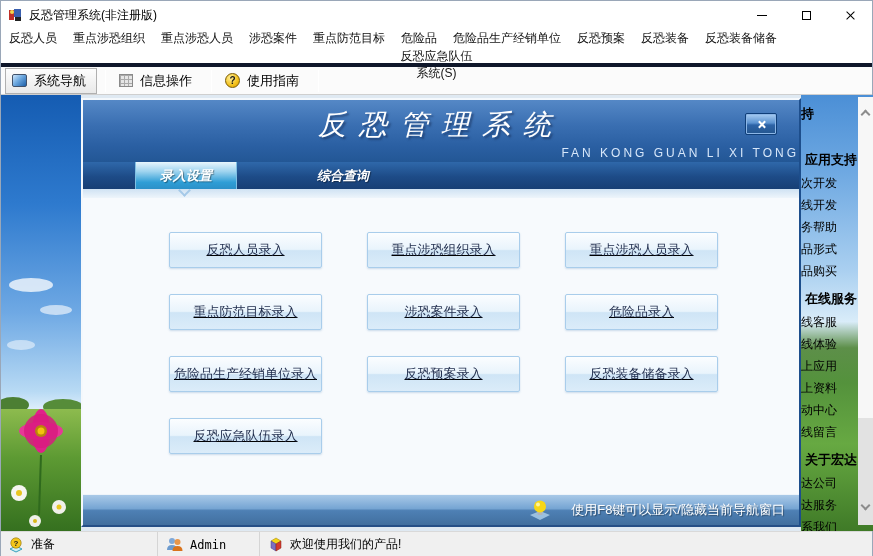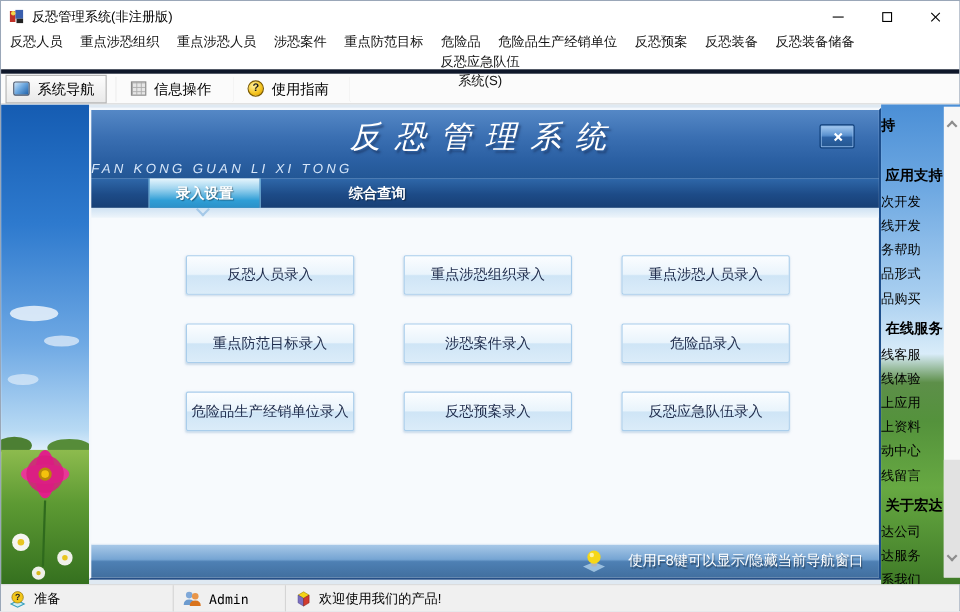--- a/index.html
+++ b/index.html
@@ -46,44 +46,44 @@
   .wallpaper { position:absolute; left:0; top:0; width:80px; height:436px; }
 
   
   .panel { position:absolute; left:80px; top:3px; width:720px; height:429px;
     border-top:2px solid #f4f8fc; border-left:2px solid #f4f8fc; border-right:2px solid #1d4e8c; border-bottom:2px solid #254f87;
     display:flex; flex-direction:column; background:#f7fafd; }
   .panel-header { height:62px; position:relative; flex:none;
     background:linear-gradient(180deg,#5588c6 0%,#3a6fb2 40%,#2a5fa2 75%,#235795 100%); }
   .panel-title { text-align:center; padding-top:6px; font-size:28px; font-weight:normal; font-style:italic;
     letter-spacing:13px; color:#fff; text-shadow:2px 2px 2px rgba(20,40,80,.55); white-space:nowrap; }
-  .panel-sub { text-align:left; font-size:12px; font-style:italic; letter-spacing:3px; color:#d7e7fa; margin-top:2px; }
+  .panel-sub { text-align:right; font-size:12px; letter-spacing:3px; color:#d7e7fa; margin-top:2px; }
   .hdr-close { position:absolute; right:22px; top:13px; width:32px; height:22px;
     border:1px solid #0f3e78; border-radius:2px;
     background:linear-gradient(180deg,#a9cdf2 0%,#5b92d0 45%,#2d63a6 55%,#24568f 100%);
     box-shadow:inset 0 0 0 1px #8cb6e6; display:flex; align-items:center; justify-content:center; }
   .hdr-close .hx { position:relative; width:9px; height:9px; }
   .hdr-close .hx::before,.hdr-close .hx::after { content:""; position:absolute; left:4px; top:0; width:2px; height:9px; background:#fff; }
   .hdr-close .hx::before { transform:rotate(45deg);} .hdr-close .hx::after { transform:rotate(-45deg);}
 
   
   .tabbar { height:27px; flex:none; display:flex;
-    background:linear-gradient(180deg,#2f68aa 0%,#1d4b87 55%,#173f75 100%); }
+    background:linear-gradient(180deg,#2f68aa 0%,#1d4b87 55%,#173f75 100%);font-style:italic; }
   .tab { display:flex; align-items:center; justify-content:center; font-size:13px; font-weight:bold; color:#fff;
     text-shadow:1px 1px 1px rgba(0,0,0,.4); }
   .tab.active { width:102px; margin-left:52px;
     background:linear-gradient(180deg,#e8f6fd 0%,#9fd4ef 35%,#2f9ed6 75%,#2b90c8 100%);
     border-left:1px solid #7fc0e4; border-right:1px solid #7fc0e4; }
   .tab.inactive { width:212px; }
   .tab-strip { height:9px; flex:none; background:linear-gradient(180deg,#cfe2f3,#eef5fb); position:relative; }
   .tab-chev { position:absolute; left:97px; top:-3px; width:9px; height:9px;
     border-left:2px solid #a5c9e8; border-top:2px solid #a5c9e8; transform:rotate(225deg); background:transparent; }
 
   
-  .content { flex:1; padding:34px 0 0 86px; }
+  .content { flex:1; padding:34px 0 0 86px;text-decoration:underline; }
   .btn-grid { display:grid; grid-template-columns:repeat(3,153px); column-gap:45px; row-gap:26px; }
   .entry-btn { height:36px; font-size:13px; color:#1d2a4a; text-align:center;
     border:1px solid #a9cdeb; border-radius:2px; display:flex; align-items:center; justify-content:center;
     background:linear-gradient(180deg,#fbfdff 0%,#e9f4fc 48%,#cfe5f6 52%,#dbecf9 100%);
     box-shadow:0 1px 2px rgba(120,160,200,.35); white-space:nowrap; cursor:default; }
 
   
   .panel-footer { height:31px; flex:none; display:flex; align-items:center; justify-content:flex-end; gap:20px;
     padding-right:14px; border-top:1px solid #eef4fa;
     background:linear-gradient(180deg,#a9c9e8 0%,#76a5d3 45%,#4e80b4 52%,#416f9f 100%); }
@@ -231,20 +231,21 @@
       <div class="content">
         <div class="btn-grid">
           <div class="entry-btn">反恐人员录入</div>
           <div class="entry-btn">重点涉恐组织录入</div>
           <div class="entry-btn">重点涉恐人员录入</div>
           <div class="entry-btn">重点防范目标录入</div>
           <div class="entry-btn">涉恐案件录入</div>
           <div class="entry-btn">危险品录入</div>
           <div class="entry-btn">危险品生产经销单位录入</div>
           <div class="entry-btn">反恐预案录入</div>
+          <div class="entry-btn">反恐装备储备录入</div>
           <div class="entry-btn">反恐应急队伍录入</div>
         </div>
       </div>
 
       <div class="panel-footer">
         <svg width="22" height="22" viewBox="0 0 22 22">
           <path d="M11 12 L21 16 L11 21 L1 16 Z" fill="#a8cbe8" opacity="0.85"></path>
           <rect x="8.5" y="12" width="5" height="4" rx="1" fill="#b0b4ba"></rect>
           <circle cx="11" cy="7.5" r="6" fill="#f6d718"></circle>
           <circle cx="9" cy="5.5" r="2" fill="#fdf3a0"></circle>

